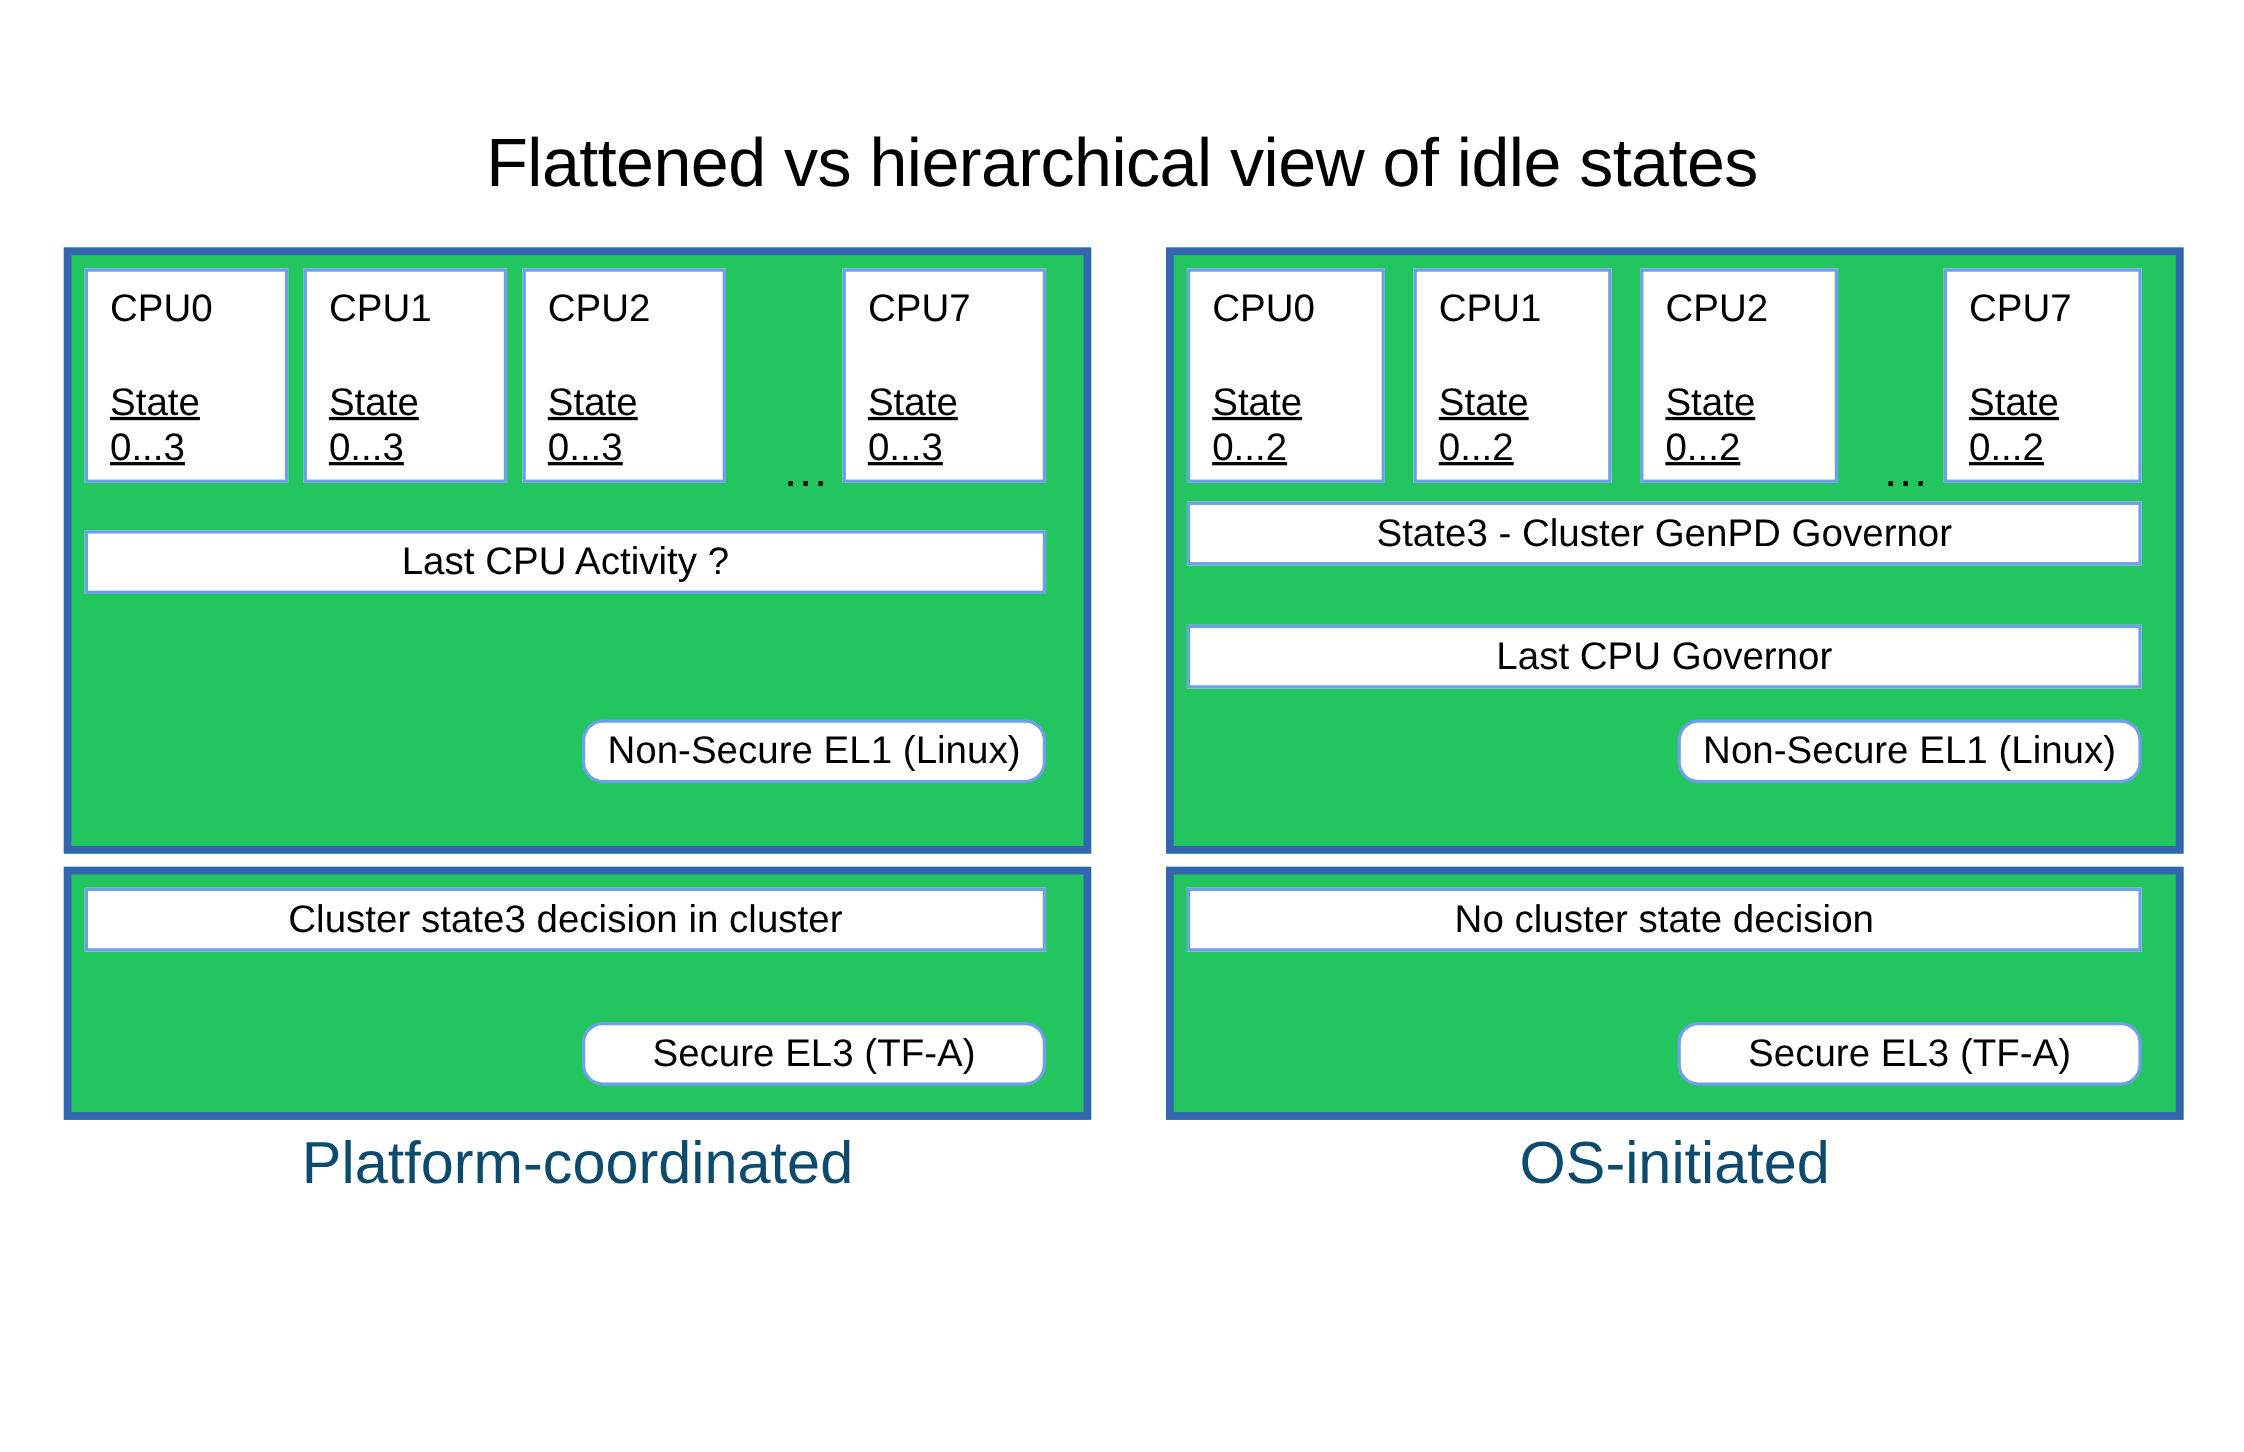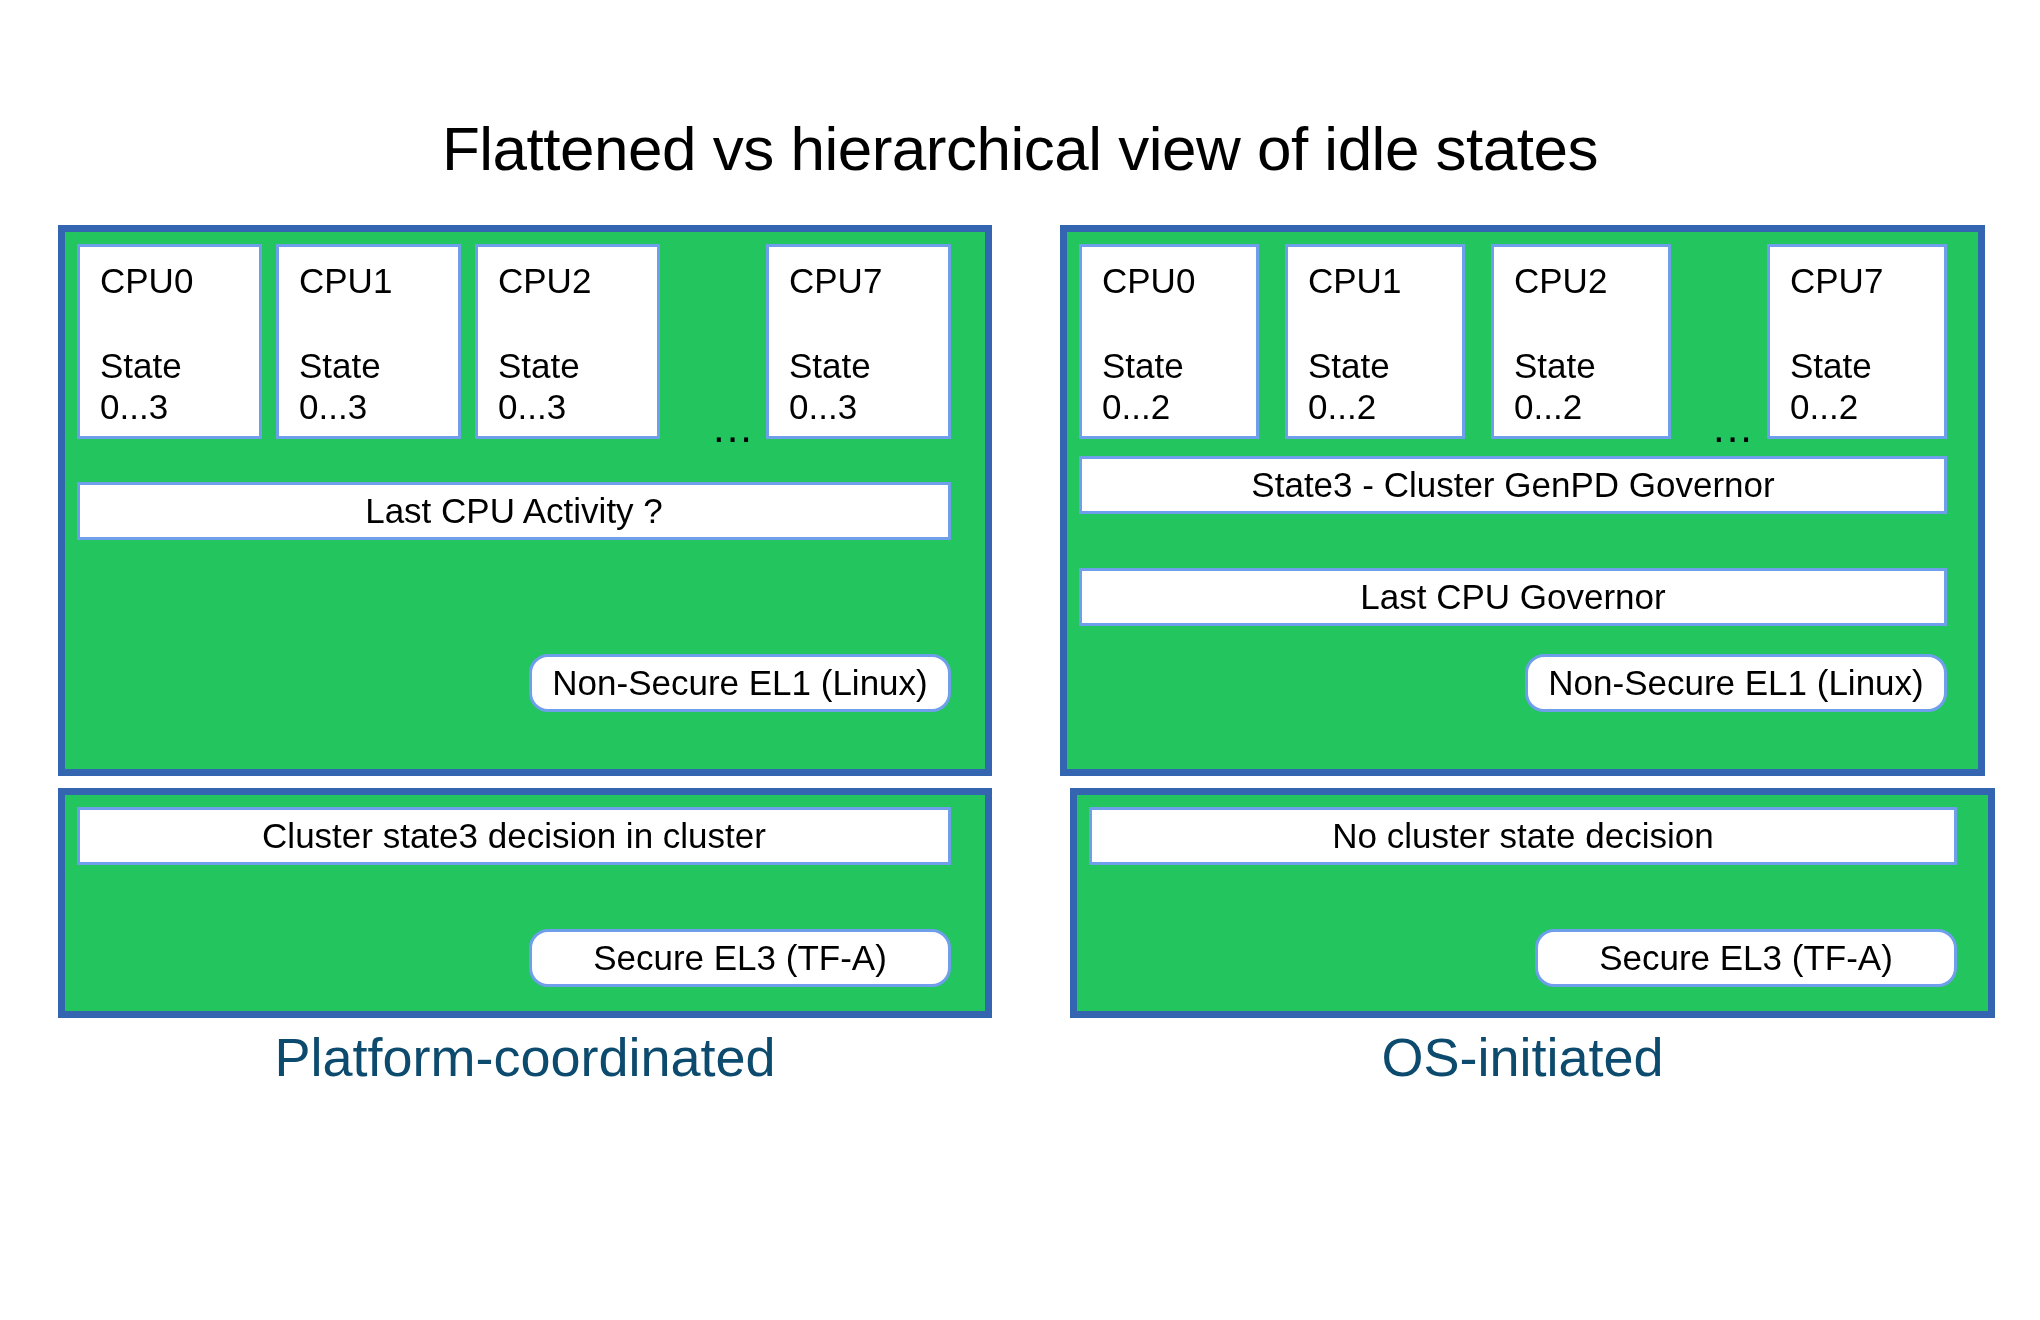--- a/index.html
+++ b/index.html
@@ -43,21 +43,21 @@
   .panel {
     position: absolute;
     box-sizing: border-box;
     border: 7px solid #3465b0;
     background: #22c55e;
   }
 
   .panel-left-os   { left: 58px;   top: 225px;  width: 934px; height: 551px; }
   .panel-left-fw   { left: 58px;   top: 788px;  width: 934px; height: 230px; }
   .panel-right-os  { left: 1060px; top: 225px;  width: 925px; height: 551px; }
-  .panel-right-fw  { left: 1060px; top: 788px;  width: 925px; height: 230px; margin-left: 10px; }
+  .panel-right-fw  { left: 1060px; top: 788px;  width: 925px; height: 230px; }
 
   
   .box {
     position: absolute;
     box-sizing: border-box;
     border: 3px solid #6f9eeb;
     background: #ffffff;
   }
 
   .cpu-box {
@@ -72,21 +72,21 @@
     white-space: nowrap;
   }
   .cpu-state {
     position: absolute;
     left: 20px;
     top: 98px;
     font-size: 35px;
     line-height: 1.18;
     white-space: nowrap;
   }
-  .cpu-state span { display: block; }
+  .cpu-state span { display: block; text-decoration: underline; }
 
   .ellipsis {
     position: absolute;
     font-size: 42px;
     line-height: 1.0;
     letter-spacing: 2px;
     color: #000000;
     white-space: nowrap;
   }
 

